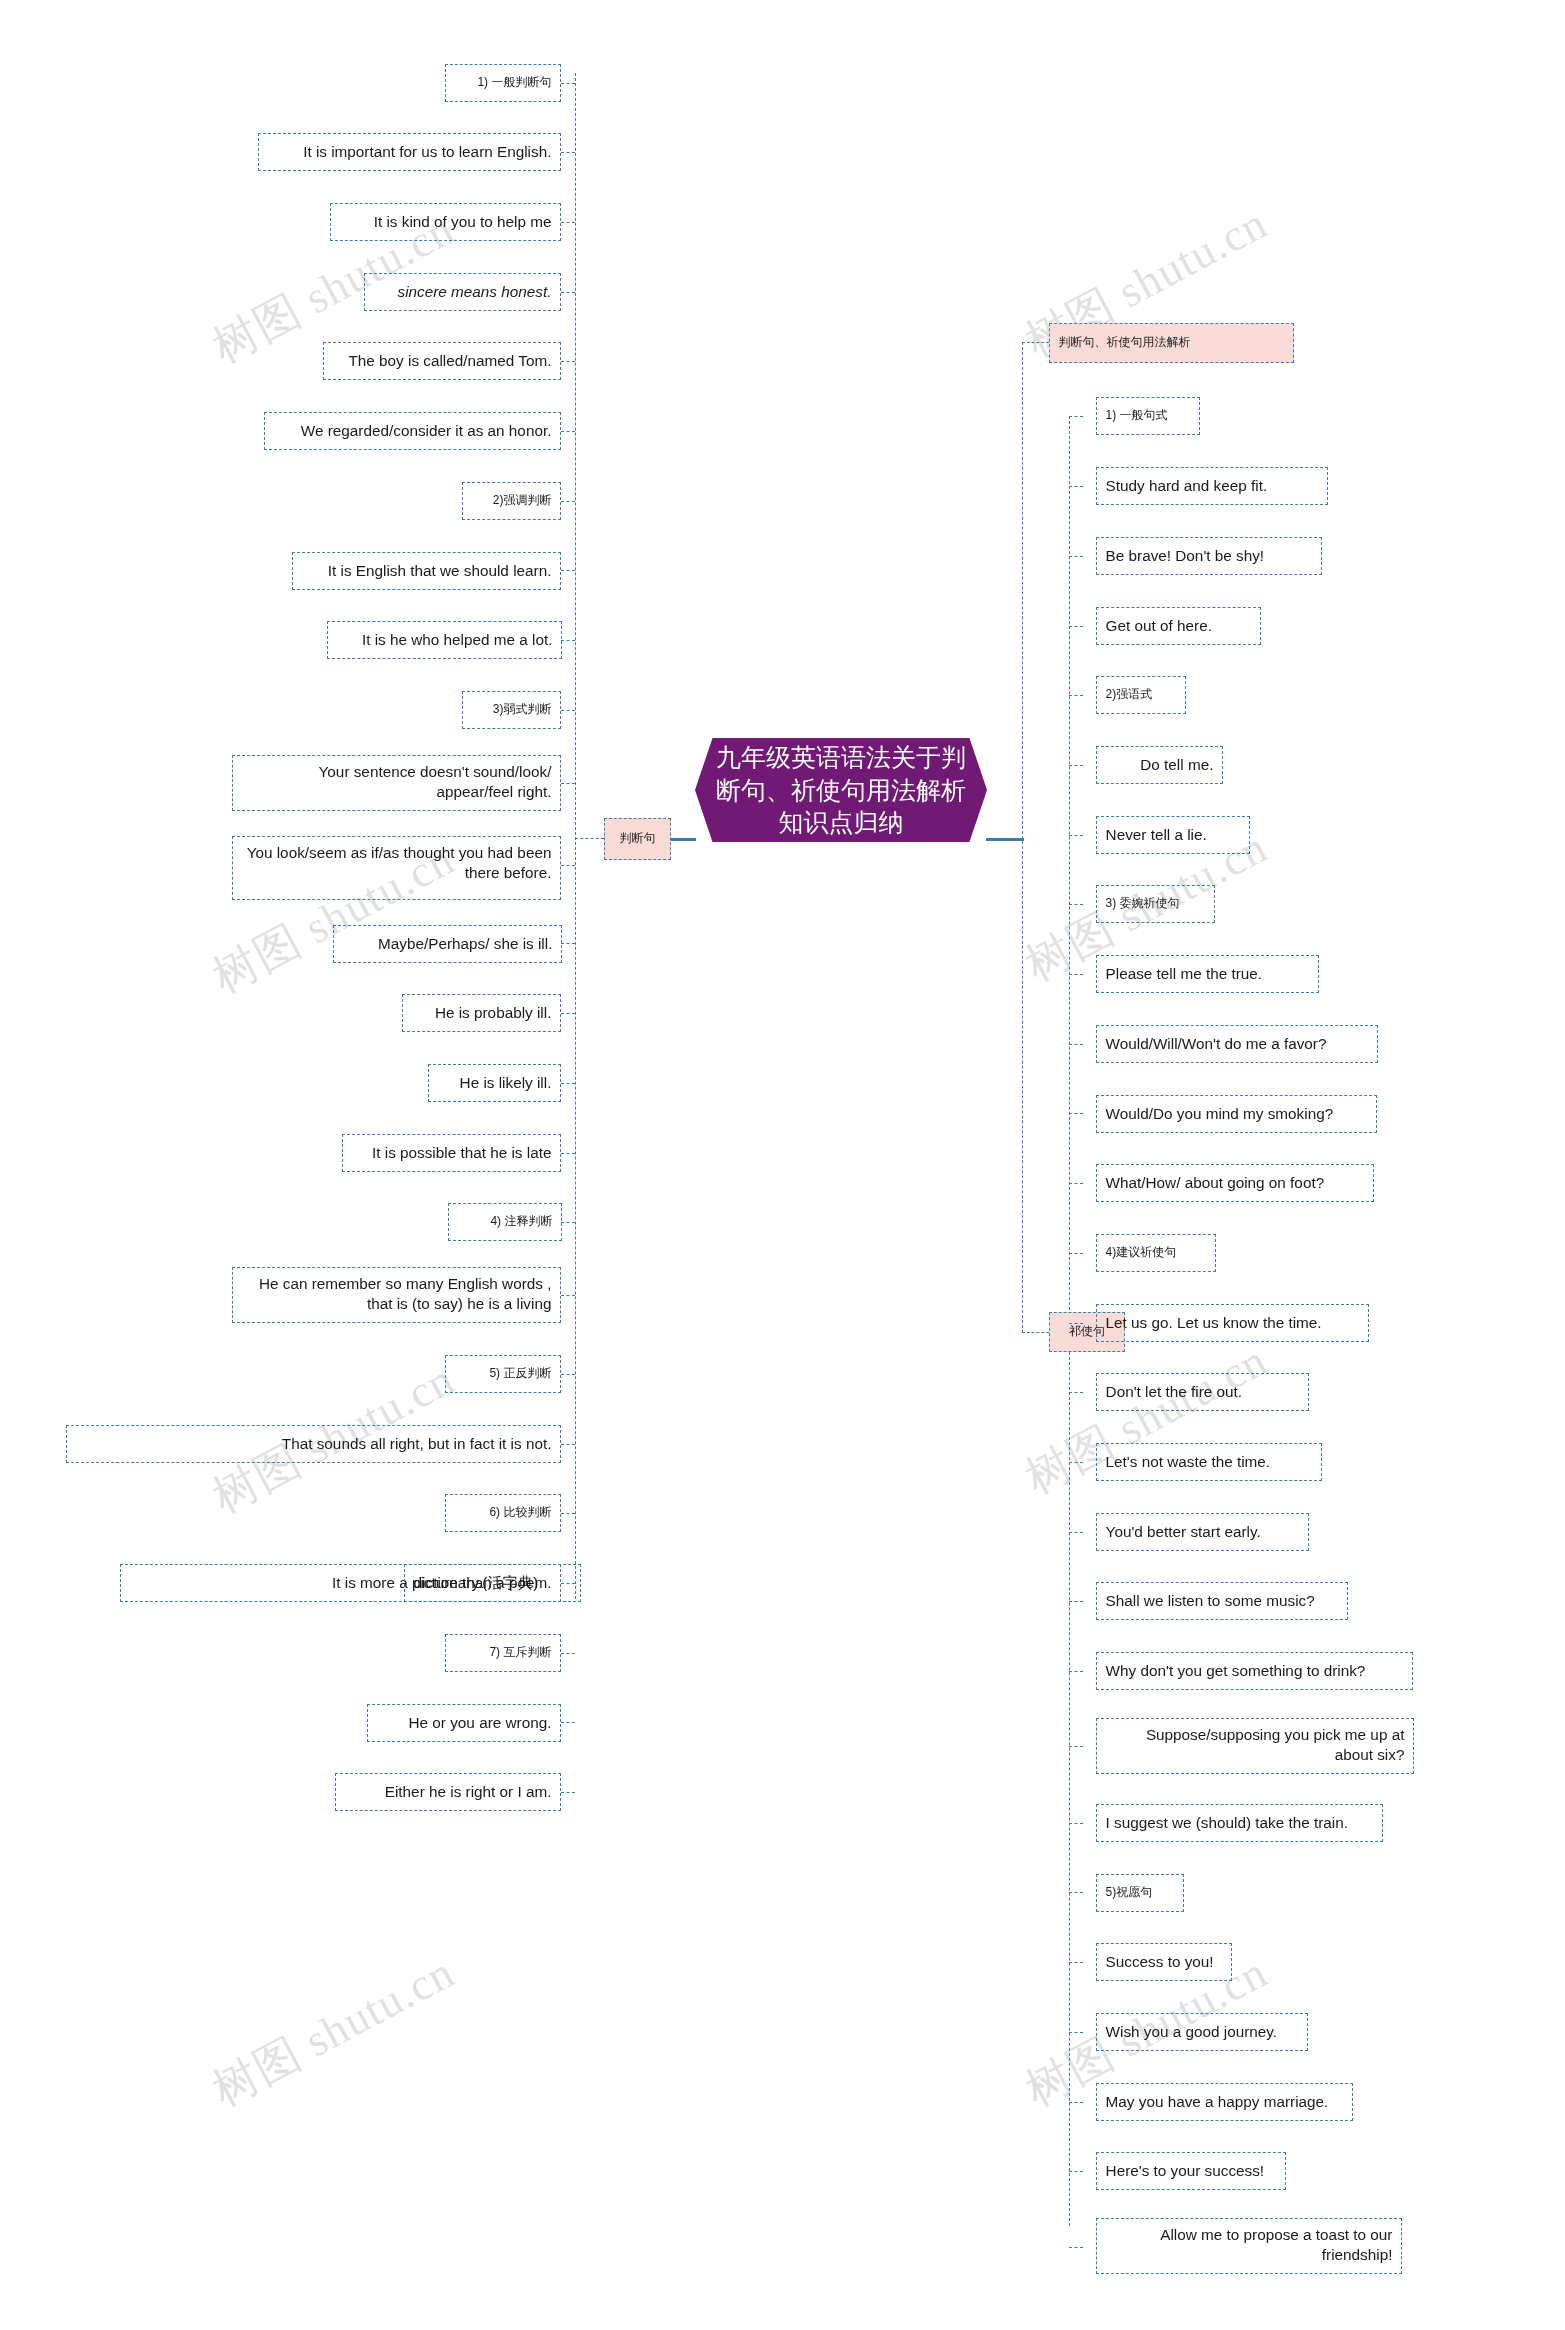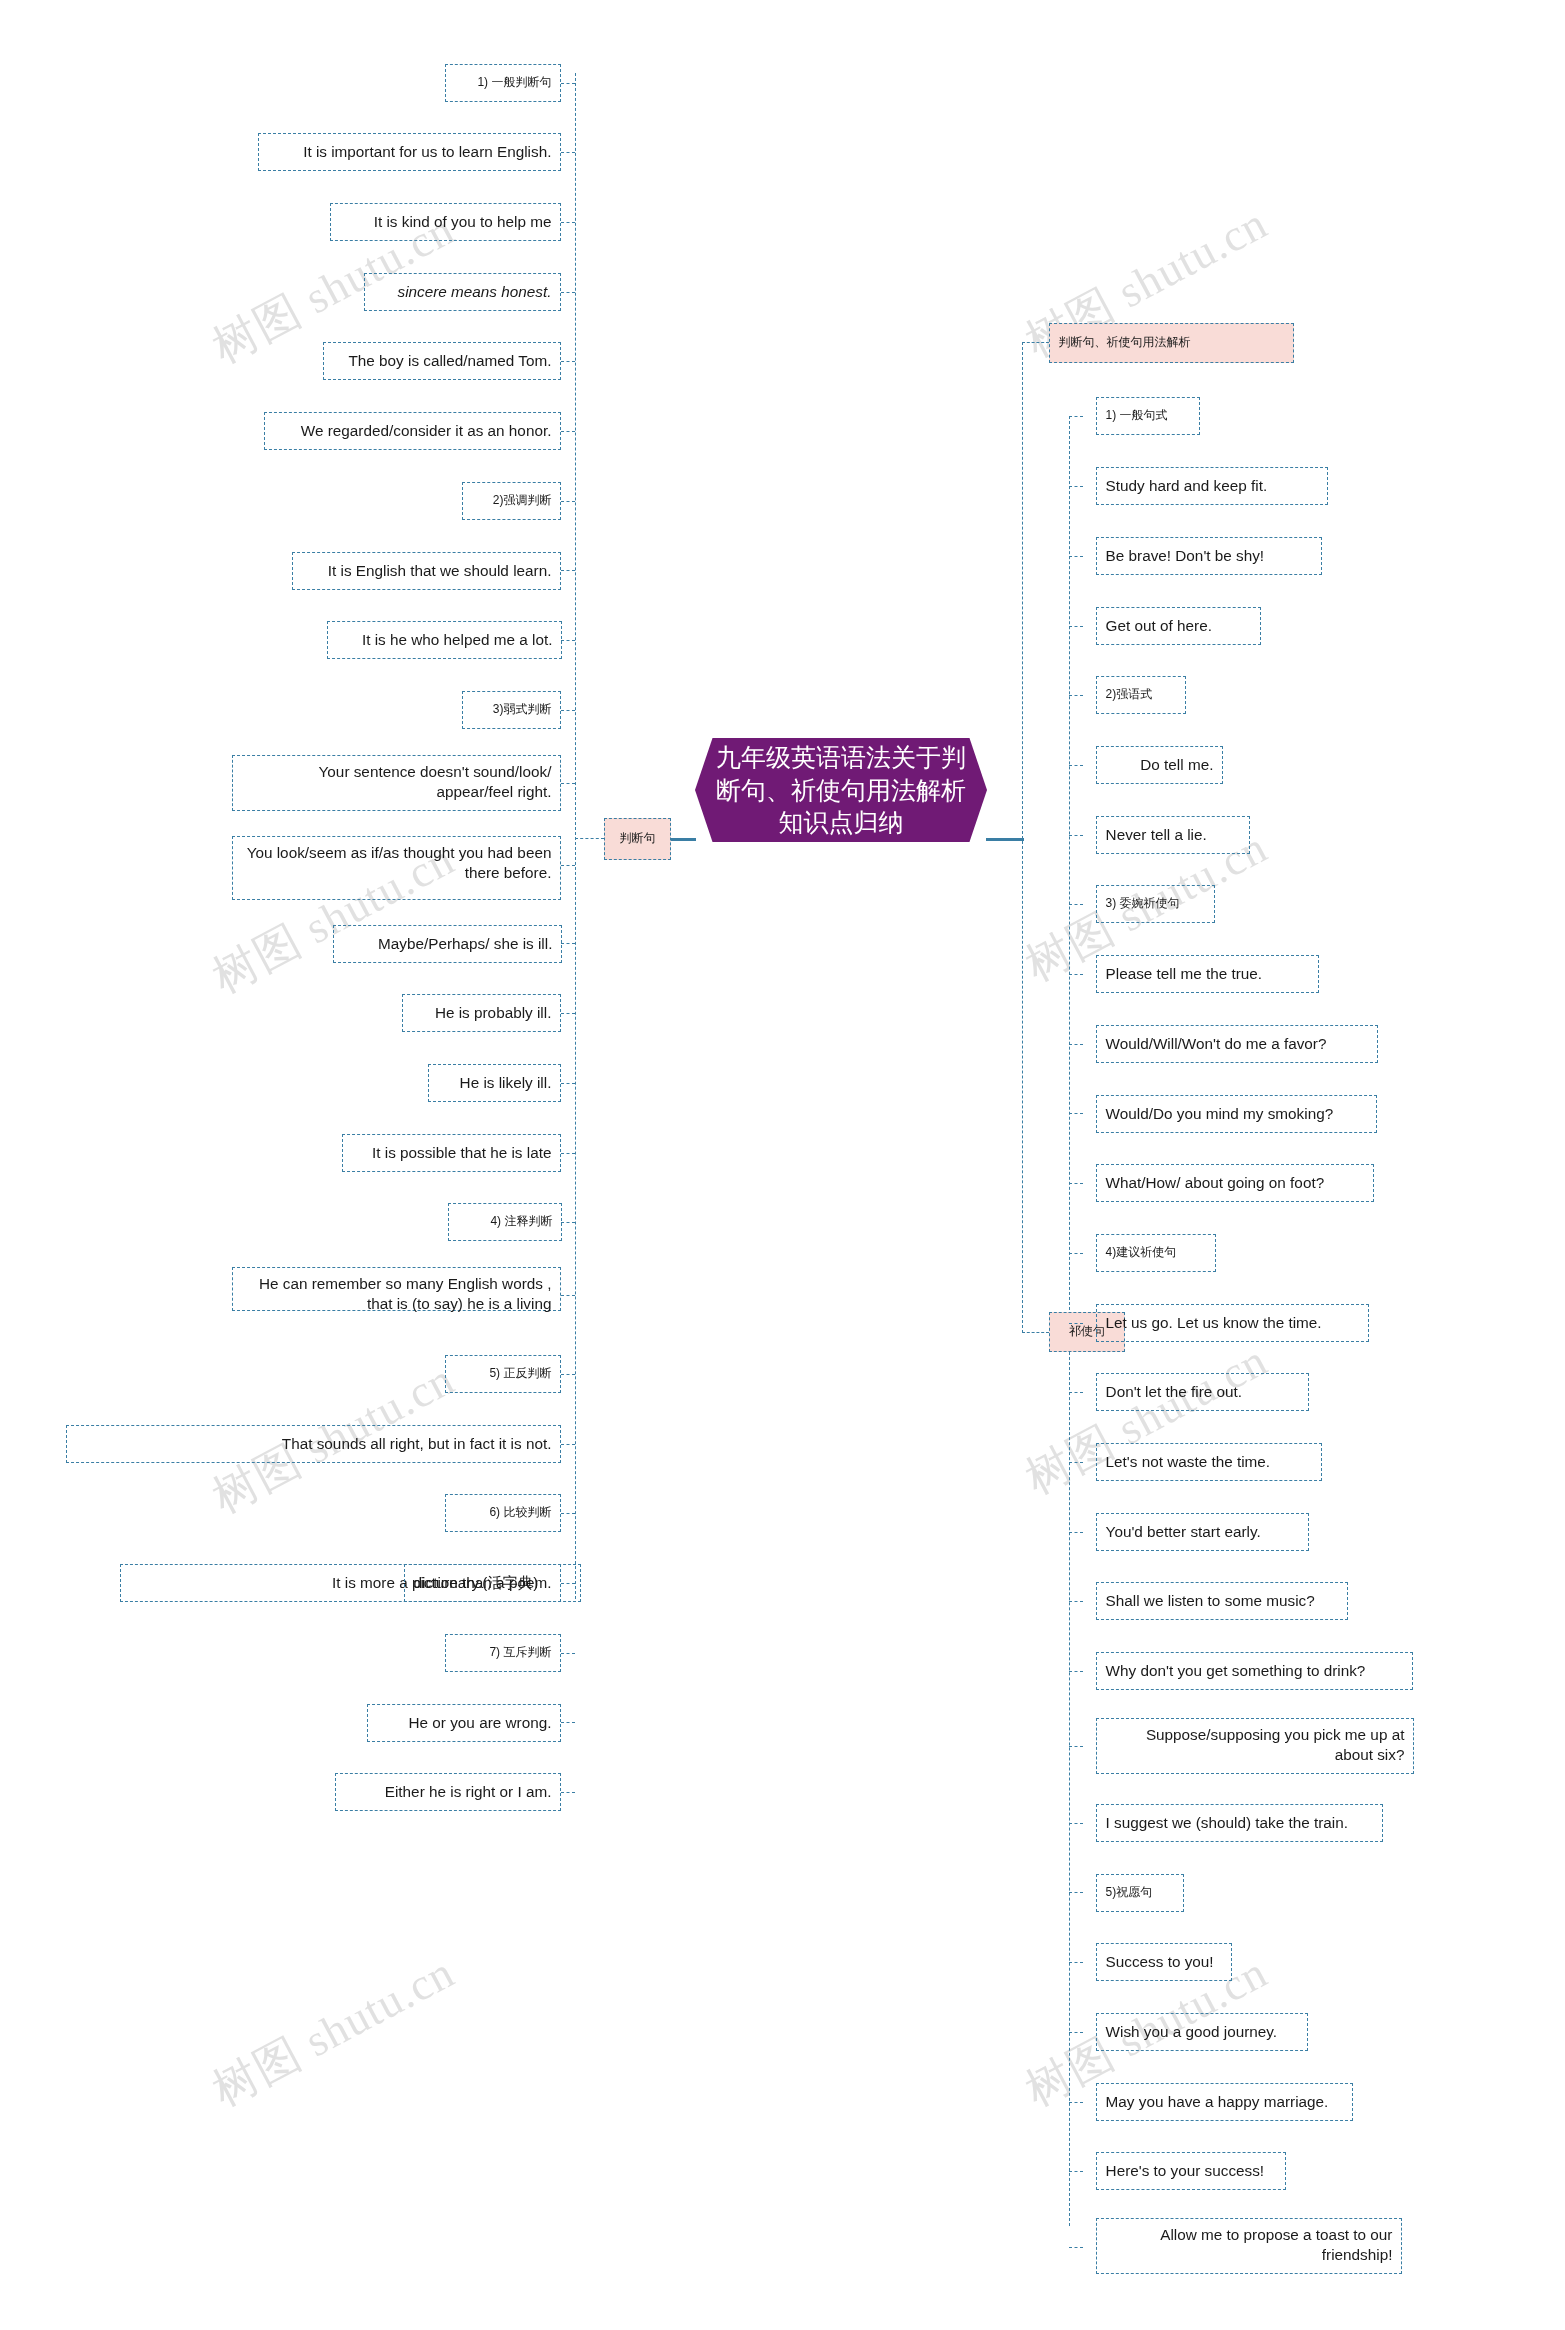--- a/index.html
+++ b/index.html
@@ -159,21 +159,21 @@
 <div class="node right-txt" style="left:342px;top:1134px;width:219px;height:38px;">
   <span>It is possible that he is late</span>
   </div>
 <div class="stub" style="left:561px;top:1153px;"></div>
 
 <div class="node cn right-txt" style="left:448px;top:1203px;width:114px;height:38px;">
   <span>4) 注释判断</span>
   </div>
 <div class="stub" style="left:561px;top:1222px;"></div>
 
-<div class="node left-txt two-line" style="left:232px;top:1267px;width:329px;height:44px;">
+<div class="node left-txt two-line" style="left:232px;top:1267px;width:329px;height:56px;">
   <span>He can remember so many English words , that is (to say) he is a living</span>
   </div>
 <div class="stub" style="left:561px;top:1295px;"></div>
 
 <div class="node cn right-txt" style="left:445px;top:1355px;width:116px;height:38px;">
   <span>5) 正反判断</span>
   </div>
 <div class="stub" style="left:561px;top:1374px;"></div>
 
 <div class="node right-txt" style="left:66px;top:1425px;width:495px;height:38px;">

